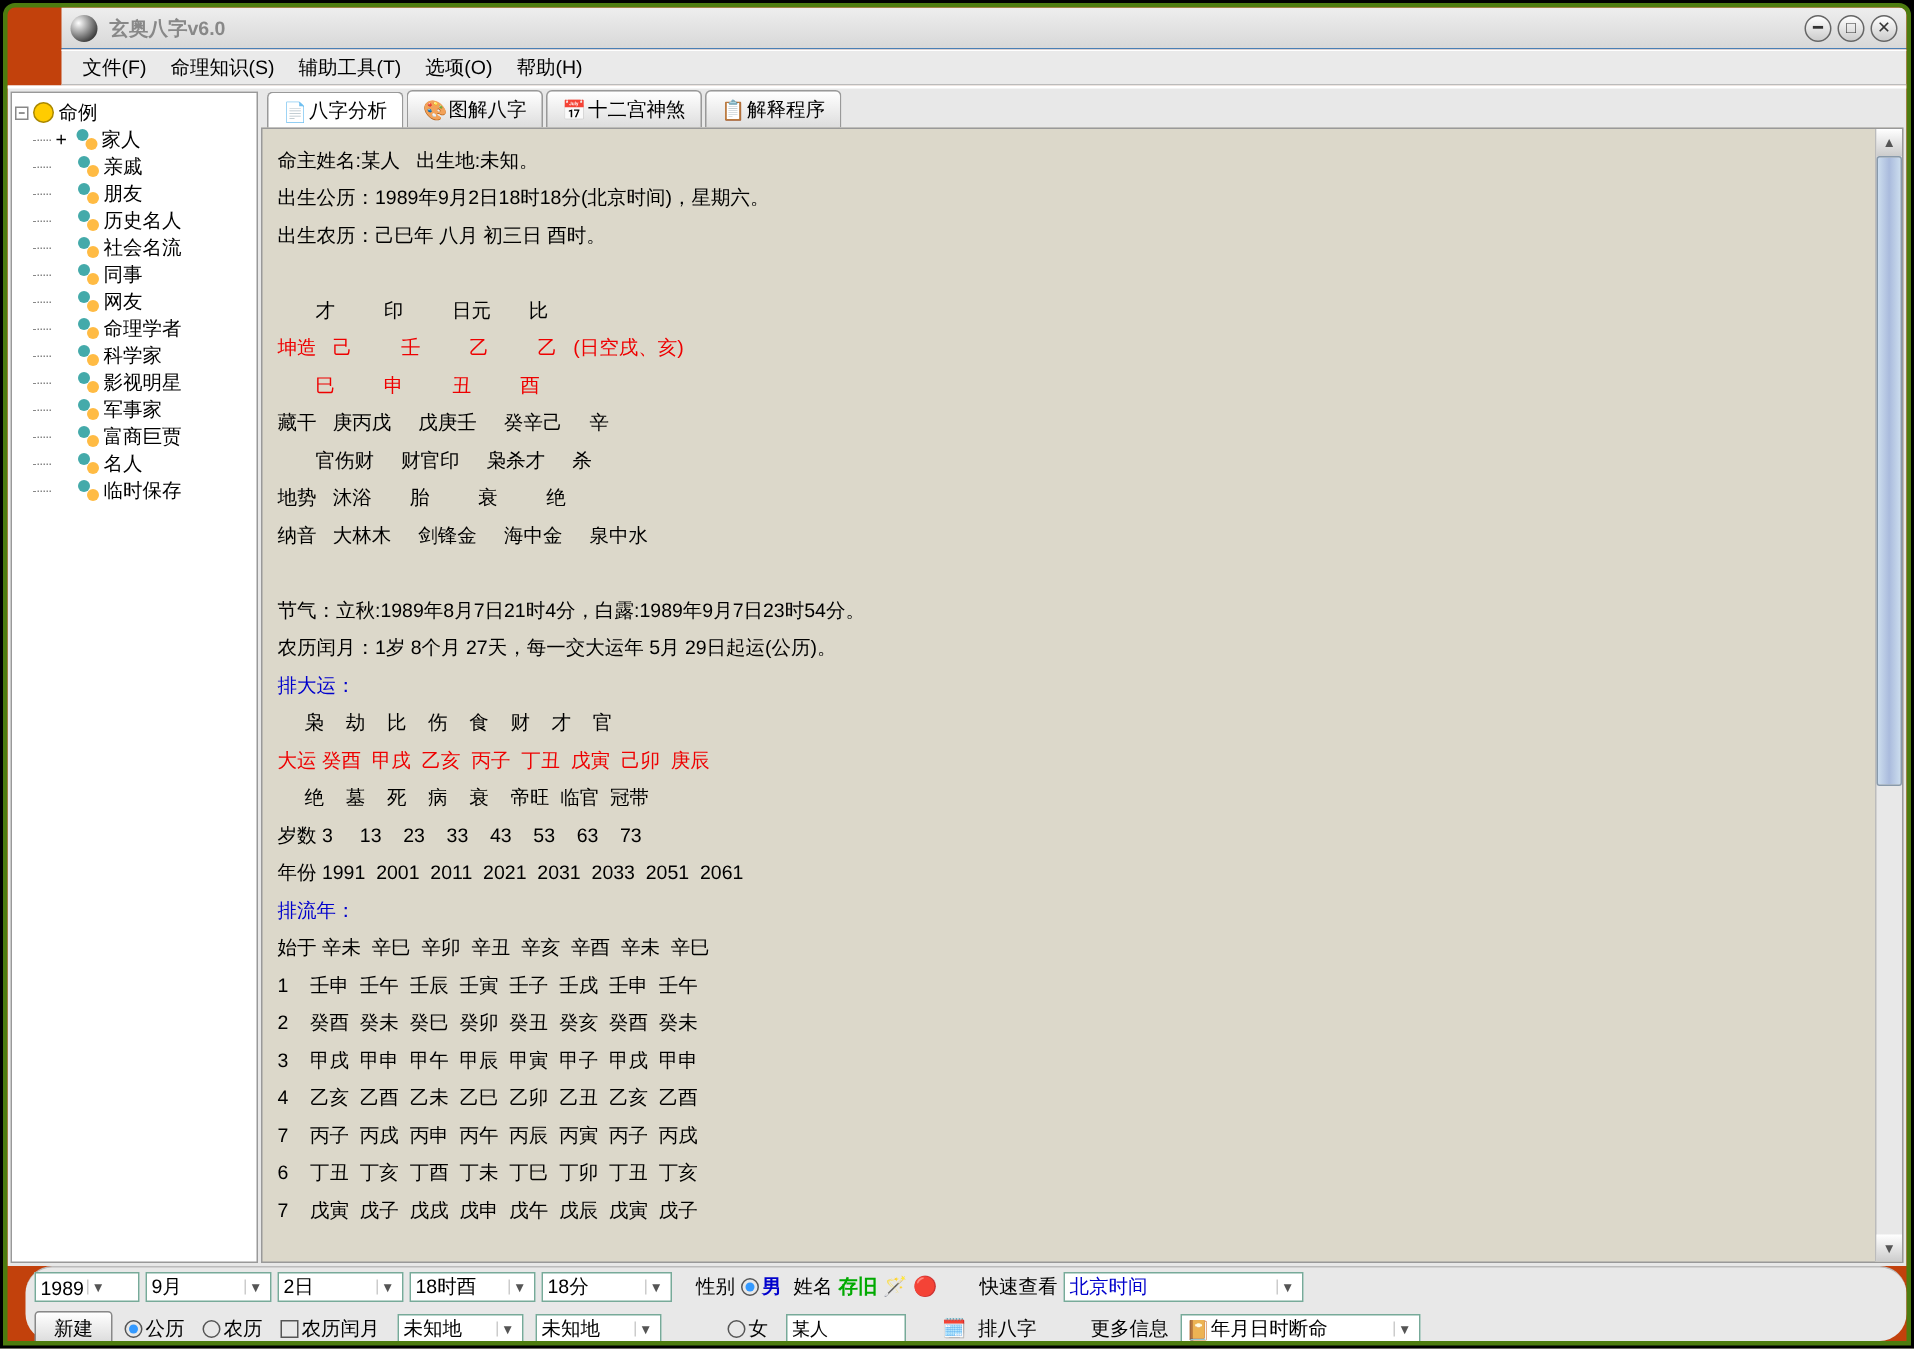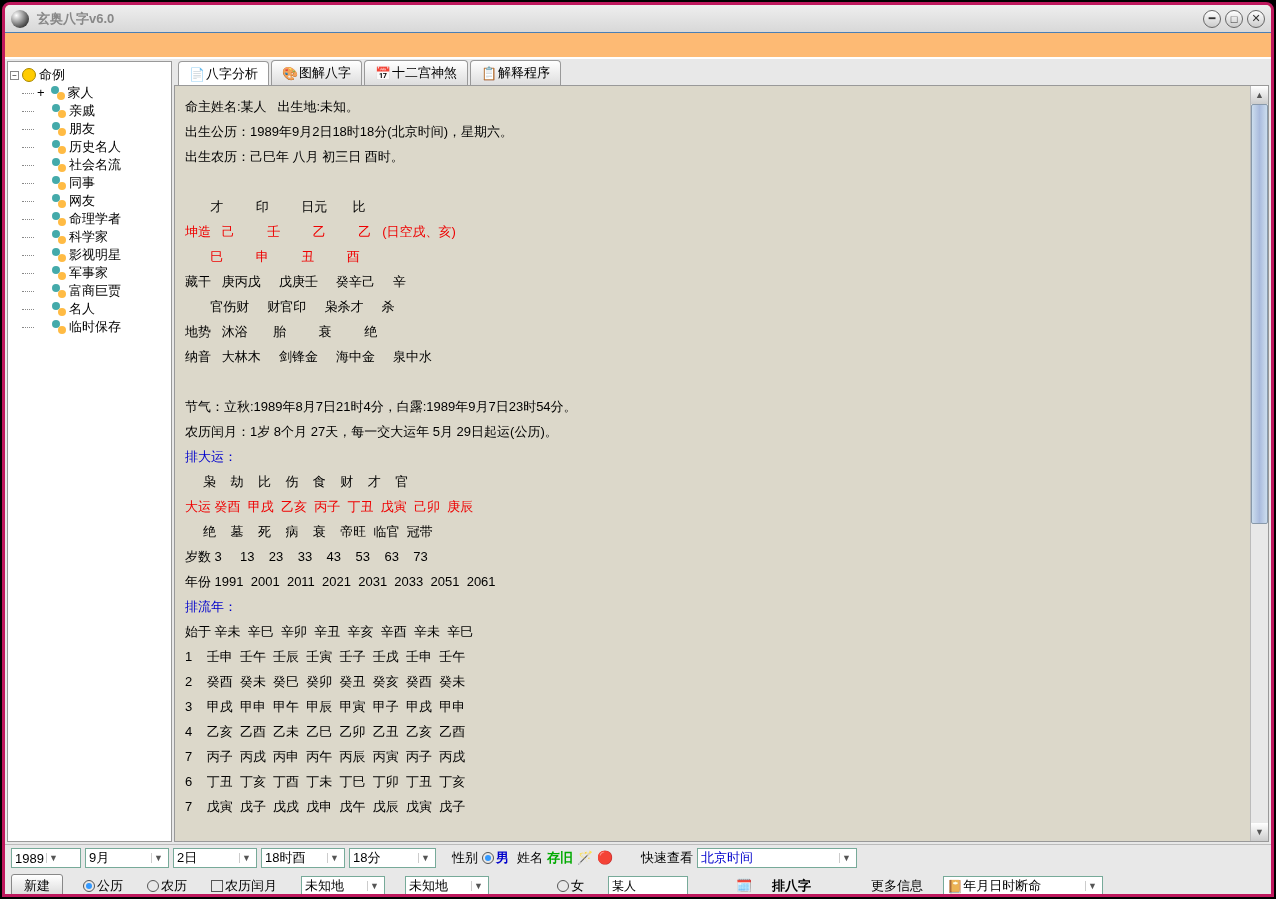--- a/index.html
+++ b/index.html
@@ -1,17 +1,17 @@
 <!DOCTYPE html>
 <html><head>
 <meta charset="utf-8">
 <style>
 * { margin:0; padding:0; box-sizing:border-box; font-family:"SimSun","Microsoft YaHei",sans-serif; font-size:13px; }
 body { background:#000; width:1276px; height:899px; overflow:hidden; }
-.window { position:absolute; top:2px; left:2px; right:2px; bottom:2px; background:#fdba74; border:3px solid #be185d; border-radius:8px 8px 0 0; overflow:hidden; }
+.window { position:absolute; top:2px; left:2px; right:2px; bottom:2px; background:#c2410c; border:3px solid #4d7c0f; border-radius:8px 8px 0 0; overflow:hidden;padding-left:36px; }
 .titlebar { height:28px; background:linear-gradient(to bottom,#eee 0,#d8d8d8 100%); display:flex; align-items:center; padding:0 6px; border-bottom:1px solid #4a7fb5; }
 .titlebar .yin { width:18px; height:18px; border-radius:50%; background:radial-gradient(circle at 30% 30%,#fff,#000); margin-right:8px; }
 .titlebar .title { color:#888; font-weight:bold; }
 .winbtns { margin-left:auto; display:flex; gap:4px; }
 .winbtn { width:18px; height:18px; border:1px solid #666; border-radius:50%; background:linear-gradient(#fff,#ccc); display:flex; align-items:center; justify-content:center; font-size:11px; color:#333; cursor:pointer; }
 .menubar { height:24px; background:#eaeaea; display:flex; align-items:center; padding:0 6px; border-top:1px solid #fff; border-bottom:1px solid #bbb; }
 .menubar span { padding:0 8px; cursor:pointer; }
 .body { position:absolute; top:52px; bottom:50px; left:0; right:0; display:flex; background:#e8e8e8; border-top:2px solid #fff; }
 .tree { width:165px; background:#fff; border:1px solid #999; margin:2px; padding:4px 2px; overflow:auto; }
 .tree .root { display:flex; align-items:center; gap:3px;}
@@ -29,45 +29,52 @@
 .tab .ico { width:14px; height:14px; }
 .tab.active { background:#fff; position:relative; top:1px; }
 .content { flex:1; background:#dcd8ca; border:1px solid #999; position:relative; overflow:hidden; }
 .content .inner { padding:8px 10px; font-size:15px; line-height:25px; white-space:pre; color:#000; font-family:"SimSun",monospace; }
 .content .red { color:#e00; }
 .content .blue { color:#00c;text-align:right; }
 .scrollbar { position:absolute; right:0; top:0; bottom:0; width:18px; background:#e8e8e8; border-left:1px solid #bbb; }
 .scrollbar .up,.scrollbar .dn{height:18px;background:linear-gradient(#fff,#ccc);display:flex;align-items:center;justify-content:center;font-size:9px;color:#555;}
 .scrollbar .dn{position:absolute;bottom:0;width:100%;}
 .scrollbar .thumb{position:absolute;top:18px;width:100%;height:420px;background:linear-gradient(to right,#cde,#abd,#cde);border:1px solid #89a;border-radius:2px;}
-.bottombar { position:absolute; bottom:0; left:0; right:0; height:50px; background:#e8e8e8; border-top:1px solid #bbb; padding:3px 6px; display:flex; flex-wrap:wrap; align-items:center; gap:4px; }
+.bottombar { position:absolute; bottom:0; left:12px; right:0; height:50px; background:#e8e8e8; border-top:1px solid #bbb; padding:3px 6px; display:flex; flex-wrap:wrap; align-items:center; gap:4px;border-radius:18px; }
 .bottombar input[type=text],.bottombar .combo { height:20px; border:1px solid #7a9; background:#fff; padding:0 3px; font-size:12px;}
 .combo { display:inline-flex; align-items:center; }
 .combo .arr { width:14px; text-align:center; color:#555; font-size:9px; border-left:1px solid #ccc; margin-left:2px;}
 .btn { padding:2px 12px; background:linear-gradient(#fff,#d8d8d8); border:1px solid #888; border-radius:3px; cursor:pointer; }
 .radio { width:12px; height:12px; border:1px solid #555; border-radius:50%; display:inline-block; vertical-align:middle; position:relative; margin-right:2px; }
 .radio.checked::after{content:"";position:absolute;top:2px;left:2px;width:6px;height:6px;background:#39f;border-radius:50%;}
 .cb { width:12px; height:12px; border:1px solid #555; display:inline-block; vertical-align:middle; margin-right:2px; }
 .lbl { display:inline-flex; align-items:center; margin-right:4px; }
-.row2 { width:100%; display:flex; align-items:center; gap:20px; margin-top:2px;}
+.row2 { width:100%; display:flex; align-items:center; gap:8px; margin-top:2px;}
 .bluelbl { color:#00c; font-weight:bold; }
 .ico16 { width:16px; height:16px; display:inline-block; }
 </style>
 </head>
 <body>
 
 <div class="window">
   <div class="titlebar">
     <div class="yin"></div>
     <span class="title">玄奥八字v6.0</span>
     <div class="winbtns">
       <div class="winbtn">━</div>
       <div class="winbtn">□</div>
       <div class="winbtn">✕</div>
     </div>
+  </div>
+  <div class="menubar">
+    <span>文件(F)</span>
+    <span>命理知识(S)</span>
+    <span>辅助工具(T)</span>
+    <span>选项(O)</span>
+    <span>帮助(H)</span>
   </div>
 
   <div class="body">
     <div class="tree">
       <div class="root">
         <span class="sq">−</span>
           <span class="face"></span>
         <span>命例</span>
       </div>
       <ul id="treeList">
@@ -305,21 +312,21 @@
           <span class="arr" style="margin-left:auto">▼</span>
         </div>
       <span style="width:28px"></span>
       <span class="lbl">
           <span class="radio"></span>
           <span>女</span>
         </span>
       <input type="text" style="width: 80px;" value="某人">
       <span style="width:8px"></span>
       <span class="ico16">🗓️</span>
-      <span style="font-weight:bold">排八字</span>
+      <span style="font-weight:normal">排八字</span>
       <span style="width:20px"></span>
       <span>更多信息</span>
       <div class="combo" style="width:160px">
           <span>📔 </span>
           <span>年月日时断命</span>
           <span class="arr" style="margin-left:auto">▼</span>
         </div>
     </div>
   </div>
 </div>

